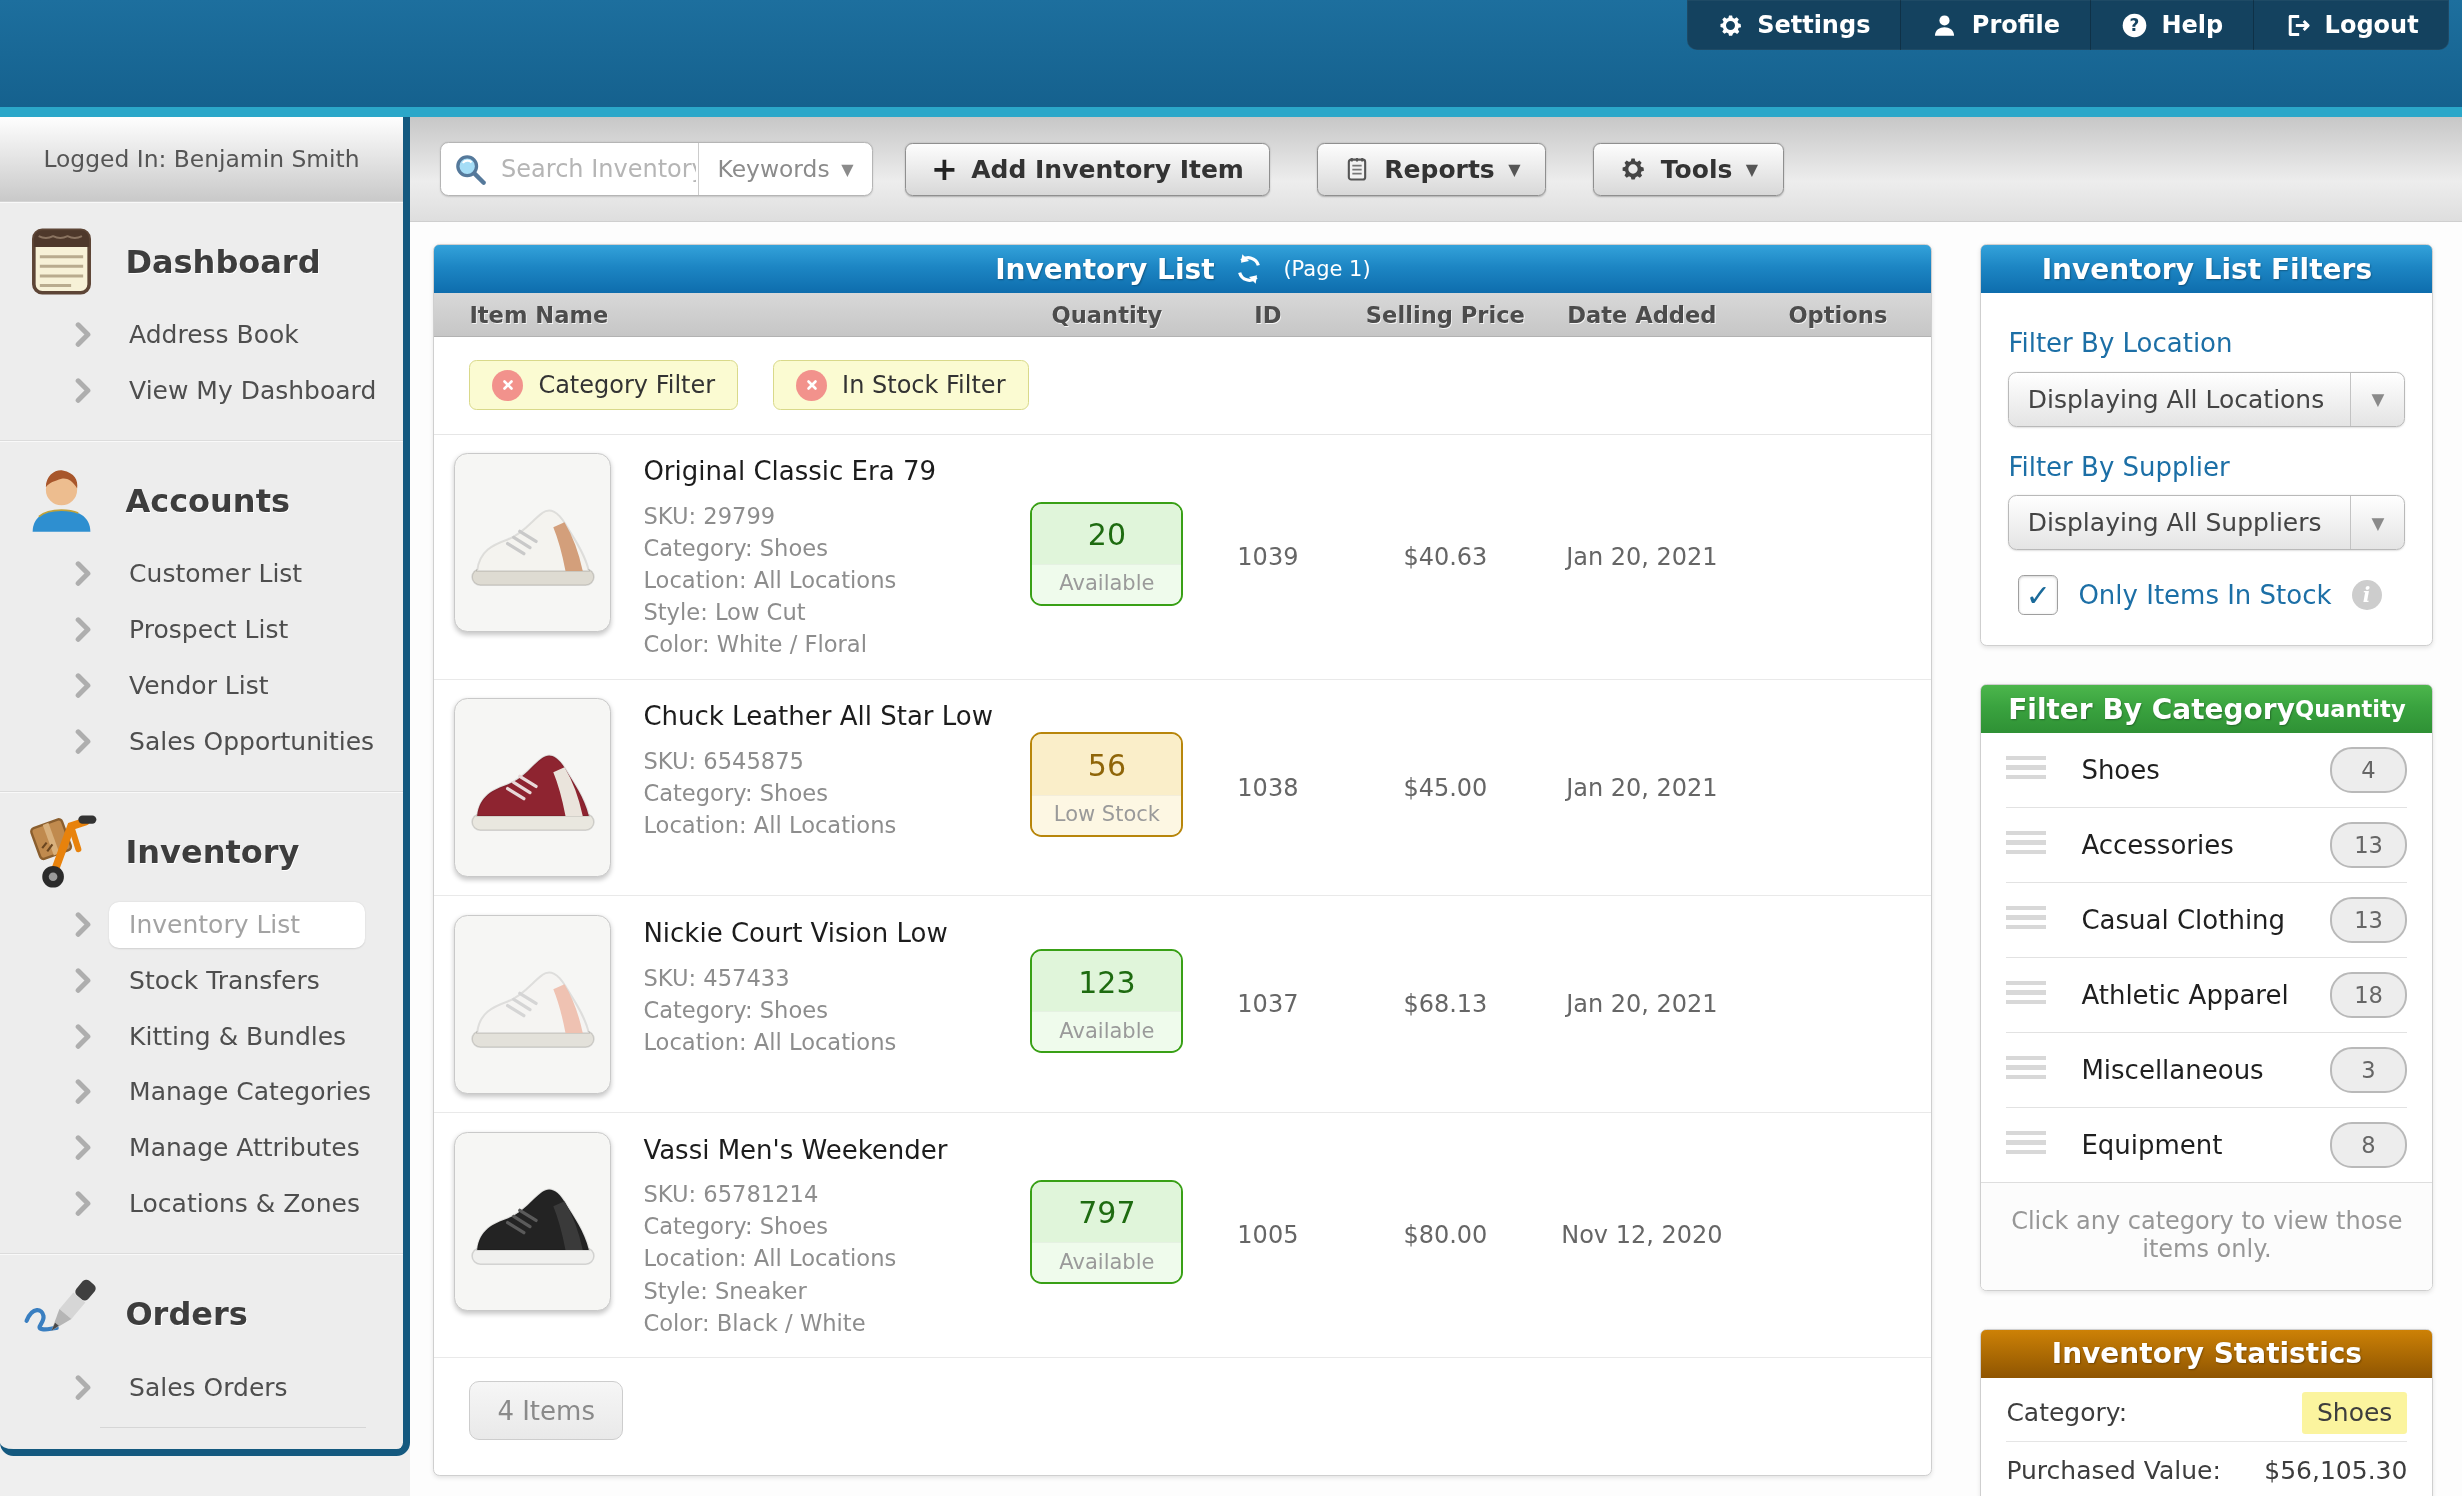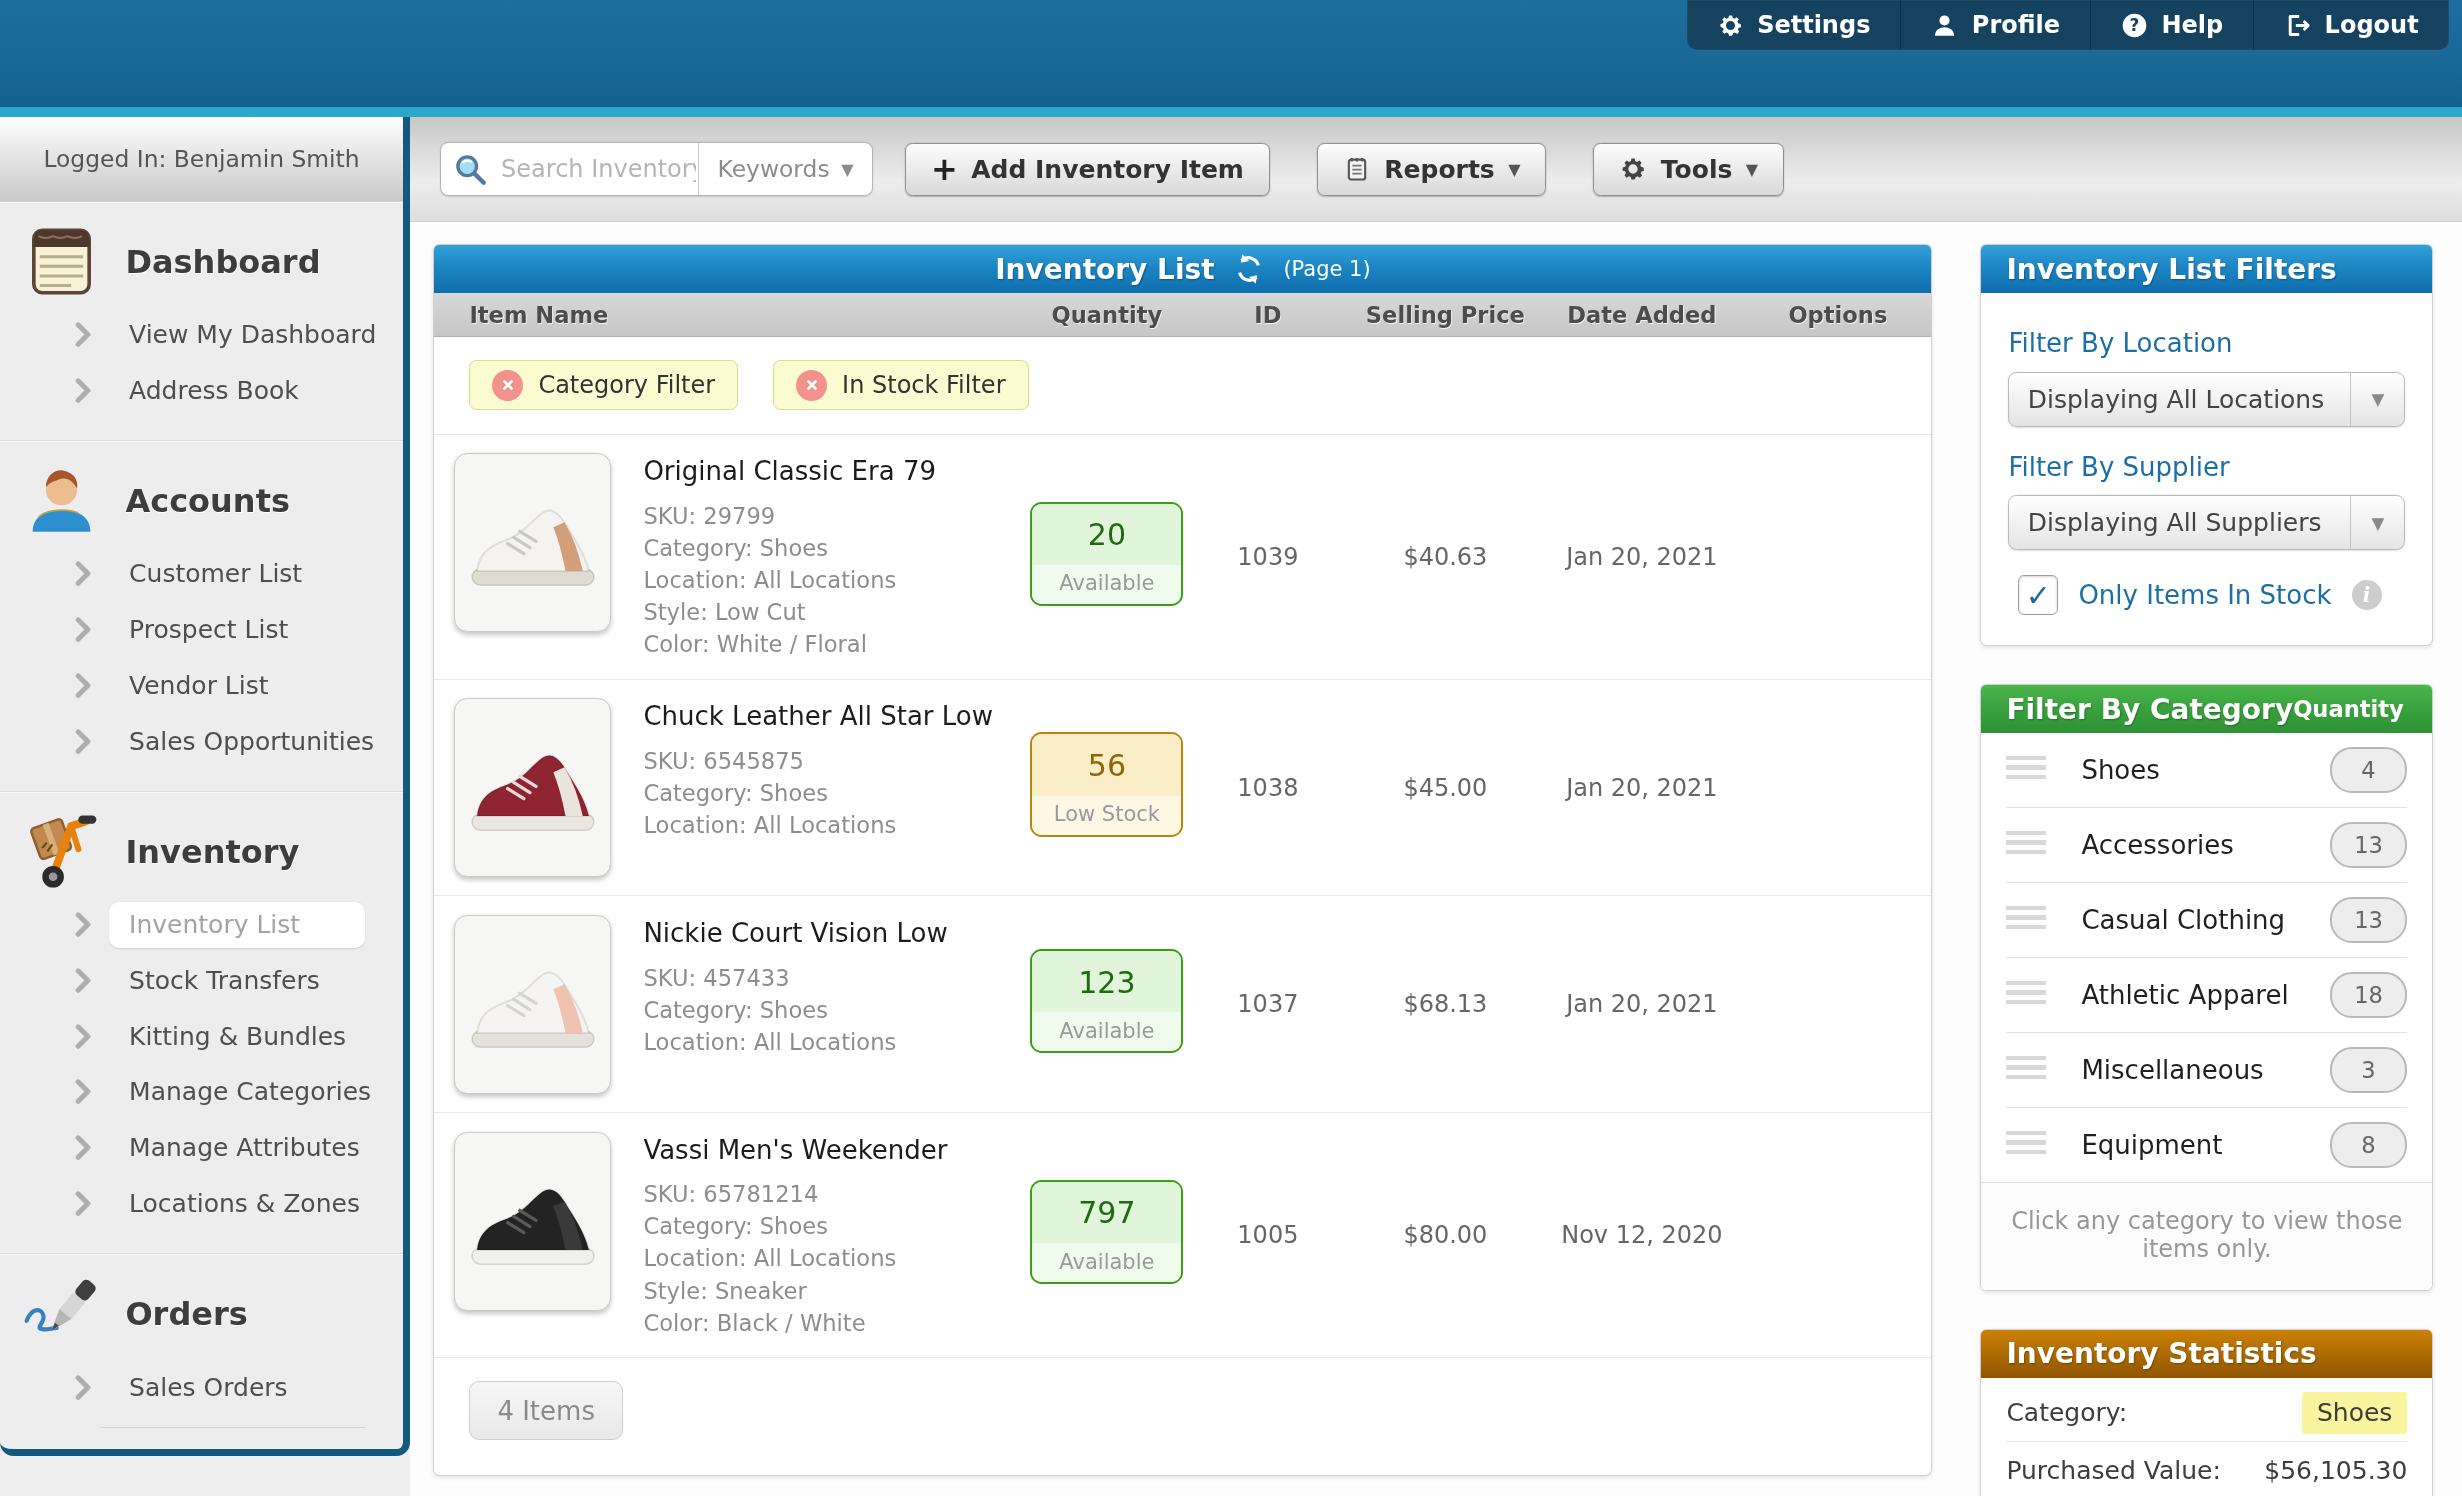--- a/index.html
+++ b/index.html
@@ -106,21 +106,21 @@
   .qbadge.low .qnum{background:#faeec9;color:#8f6508;}
   .qbadge.low .qlbl{background:#fdf7e3;}
   .pfoot{padding:23.4px 35px 35px;}
   .countbadge{display:inline-block;padding:13.4px 27px;background:linear-gradient(180deg,#f6f6f6,#e9e9e9);
               border:1.7px solid #cdcdcd;border-radius:10px;color:#8a8a8a;font-size:26px;}
 
   
   .rightcol{width:453px;flex:none;}
   .panel{background:#fff;border:1.7px solid #cfcfcf;border-radius:6.7px;margin-bottom:38px;
          box-shadow:0 1.7px 4.2px rgba(0,0,0,.1);}
-  .panel .phead{padding:0 25px;justify-content:flex-start;}
+  .panel .phead{padding:0 25px;justify-content:center;}
   .phead.green{background:linear-gradient(180deg,#4cb64c,#3aa33f 45%,#2f9135);}
   .phead.orange{background:linear-gradient(180deg,#cd8106,#b06d04 45%,#8f5502);}
   .phead .qty{font-size:22.6px;font-weight:bold;}
   .pbody{padding:22px 27px 30px;}
   .flabel{color:#1c6fa6;font-size:26px;margin:13.4px 0 13.4px;}
   .select{height:53px;border:1.7px solid #b9b9b9;border-radius:8.4px;display:flex;align-items:center;
           background:linear-gradient(180deg,#fff,#e4e4e4);margin-bottom:25px;cursor:pointer;
           box-shadow:0 0.8px 1.7px rgba(0,0,0,.12);}
   .selval{flex:1;padding-left:18.4px;font-size:25px;color:#444;}
   .selarrow{width:53px;align-self:stretch;border-left:1.7px solid #c3c3c3;display:flex;align-items:center;
@@ -209,27 +209,27 @@
                   <path d="M13 11 q6 3 12 0 q6 3 12 0 q6 3 12 0" stroke="#8a7360" stroke-width="1.6" fill="none"></path>
                 </svg>
               </span>
               <span class="side-title">Dashboard</span>
             </div>
             <div class="side-items">
               <div class="side-item">
                 <span class="chev"><svg viewBox="0 0 12 18">
                     <path d="M3 2 L10 9 L3 16" fill="none" stroke="#aeaeae" stroke-width="3.6" stroke-linecap="round" stroke-linejoin="round"></path>
                   </svg></span>
+                <span class="lbl">Address Book</span>
+              </div>
+              <div class="side-item">
+                <span class="chev"><svg viewBox="0 0 12 18">
+                    <path d="M3 2 L10 9 L3 16" fill="none" stroke="#aeaeae" stroke-width="3.6" stroke-linecap="round" stroke-linejoin="round"></path>
+                  </svg></span>
                 <span class="lbl">View My Dashboard</span>
-              </div>
-              <div class="side-item">
-                <span class="chev"><svg viewBox="0 0 12 18">
-                    <path d="M3 2 L10 9 L3 16" fill="none" stroke="#aeaeae" stroke-width="3.6" stroke-linecap="round" stroke-linejoin="round"></path>
-                  </svg></span>
-                <span class="lbl">Address Book</span>
               </div>
             </div>
           </div>
           <div class="side-section">
             <div class="side-head">
               <span class="sicon">
                 <svg viewBox="0 0 64 64">
                   <path d="M8 58 C8 44 20 40 32 40 C44 40 56 44 56 58 Z" fill="#2e8fd0"></path>
                   <path d="M8 58 C8 44 20 40 32 40 C44 40 56 44 56 58 Z" fill="none" stroke="#bfa23c" stroke-width="1.4" stroke-dasharray="0 14 34 60"></path>
                   <circle cx="32" cy="23" r="13" fill="#edbd8f"></circle>

